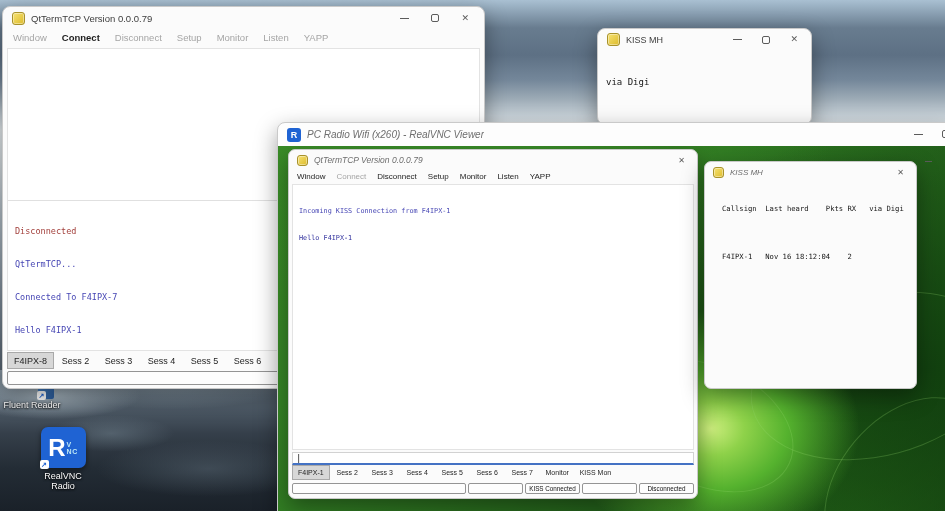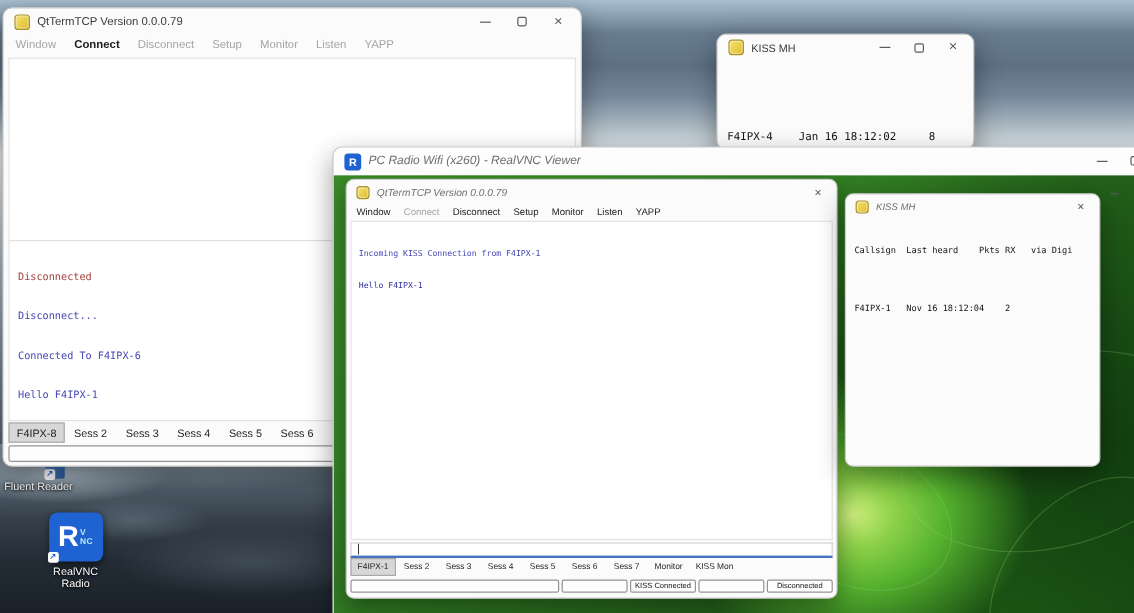--- a/index.html
+++ b/index.html
@@ -106,21 +106,21 @@
   #w-inner .sf-long { flex:1; }
   #w-inner .sf-box { width:55px; }
 
   
   #w-kiss-inner { left:426px; top:15px; width:213px; height:228px; border-radius:7px; }
   #w-kiss-inner .tbar { height:20px; padding:0 8px; }
   #w-kiss-inner .qt-ico { width:11px; height:11px; }
   #w-kiss-inner .wtitle { font-size:8px; }
   #w-kiss-inner .ctrls { gap:16px; padding-right:4px; }
   #w-kiss-inner .c-close { font-size:8px; }
-  #w-kiss-inner .body { padding:7px 7px; font-size:7.2px; line-height:8px; color:#141414; }
+  #w-kiss-inner .body { padding:7px 17px; font-size:7.2px; line-height:8px; color:#141414; }
 
   
   .dicon-label { color:#fff; font-size:9px; text-align:center; text-shadow:0 1px 2px rgba(0,0,0,.9), 0 0 3px rgba(0,0,0,.7); line-height:10px; }
   #icon-fluent { position:absolute; left:0; top:384px; width:64px; }
   #icon-fluent .frag { position:relative; width:16px; height:15px; margin:0 auto 1px auto; left:14px;
                        background:linear-gradient(135deg,#4a86c8,#2a5a9a); border-radius:2px; }
   .short-arrow { position:absolute; left:-1px; bottom:-1px; width:9px; height:9px; background:#fff;
                  border-radius:2px; display:flex; align-items:center; justify-content:center;
                  color:#1f63d3; font-size:7px; font-weight:700; line-height:7px; }
   #icon-vnc { position:absolute; left:39px; top:427px; width:48px; }
@@ -176,22 +176,22 @@
       <span class="mi dis">Disconnect</span>
       <span class="mi dis">Setup</span>
       <span class="mi dis">Monitor</span>
       <span class="mi dis">Listen</span>
       <span class="mi dis">YAPP</span>
     </div>
     <div class="pane">
       <div class="pane-divider"></div>
       <div class="termtext mono">
         <div style="color: rgb(163, 64, 60);">Disconnected</div>
-        <div style="color: rgb(70, 70, 180);">Disconnect...</div>
-        <div style="color: rgb(70, 70, 180);">Connected To F4IPX-6</div>
+        <div style="color: rgb(70, 70, 180);">QtTermTCP...</div>
+        <div style="color: rgb(70, 70, 180);">Connected To F4IPX-7</div>
         <div style="color: rgb(70, 70, 180);">Hello F4IPX-1</div>
       </div>
     </div>
     <div class="tabbar">
       <span class="tab active">F4IPX-8</span>
       <span class="tab">Sess 2</span>
       <span class="tab">Sess 3</span>
       <span class="tab">Sess 4</span>
       <span class="tab">Sess 5</span>
       <span class="tab">Sess 6</span>
@@ -207,20 +207,21 @@
     <div class="tbar">
       <span class="qt-ico"></span>
       <span class="wtitle">KISS MH</span>
       <span class="ctrls">
         <span class="c-min"></span>
         <span class="c-max"></span>
         <span class="c-close">✕</span>
       </span>
     </div>
     <div class="body mono">
+      <div>via Digi</div>
       <div>&nbsp;</div>
       <div>F4IPX-4    Jan 16 18:12:02     8</div>
     </div>
   </div>
 
   <div class="win" id="w-vnc">
     <div class="tbar">
       <span class="vnc-ico">R</span>
       <span class="wtitle">PC Radio Wifi (x260) - RealVNC Viewer</span>
       <span class="c-min"></span>

